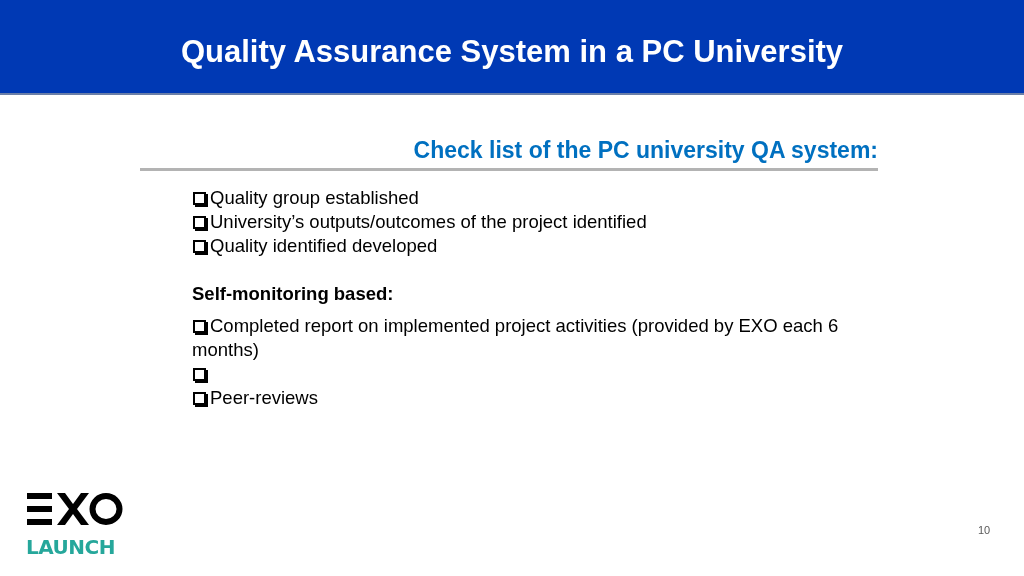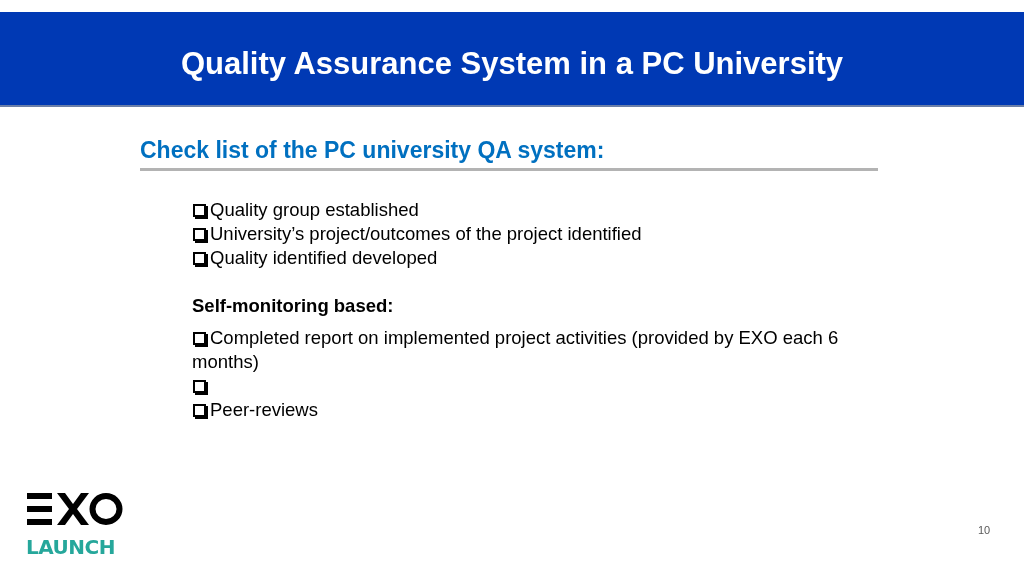--- a/index.html
+++ b/index.html
@@ -1,35 +1,35 @@
 <!DOCTYPE html>
 <html><head>
   <meta charset="utf-8">
   <style>
     * { box-sizing: border-box; margin: 0; padding: 0; }
     html, body { width: 1024px; height: 576px; overflow: hidden; background: #ffffff; }
     body { position: relative; font-family: "Liberation Sans", sans-serif; }
     .header {
-      position: absolute; left: 0; top: 12px; width: 1024px; height: 95px;
+      position: absolute; left: 0; top: 0; width: 1024px; height: 95px;
       background: #0039b4; border-bottom: 2px solid #6b7fa8;
     }
     .header-title {
       position: absolute; left: 0; top: 34px; width: 1024px; text-align: center;
       color: #ffffff; font-weight: bold; font-size: 31px; letter-spacing: 0px;
     }
     .subtitle {
-      position: absolute; left: 140px; top: 137px; width: 738px; text-align: left;
+      position: absolute; left: 140px; top: 137px; width: 738px; text-align: right;
       color: #0070c0; font-weight: bold; font-size: 23px;
     }
     .rule {
       position: absolute; left: 140px; top: 168px; width: 738px; height: 3px;
       background: #b3b3b3;
     }
     .content {
-      position: absolute; left: 192px; top: 198px; width: 660px;
+      position: absolute; left: 192px; top: 186px; width: 660px;
       color: #000000; font-size: 18.5px; line-height: 24px;
     }
     .item { display: block; white-space: nowrap; }
     .item.wrap { white-space: normal; margin-top: 8px; }
     .box {
       display: inline-block; width: 13px; height: 13px; border: 2px solid #000;
       box-shadow: 2px 2px 0 #000; margin-right: 4px; margin-left: 1px;
       vertical-align: -1px; background: #fff;
     }
     .spacer { height: 24px; }
@@ -44,21 +44,21 @@
 
 <div class="header">
   <div class="header-title">Quality Assurance System in a PC University</div>
 </div>
 
 <div class="subtitle">Check list of the PC university QA system:</div>
 <div class="rule"></div>
 
 <div class="content">
   <div class="item"><span class="box"></span><span>Quality group established</span></div>
-  <div class="item"><span class="box"></span><span>University’s project/outcomes of the project identified</span></div>
+  <div class="item"><span class="box"></span><span>University’s outputs/outcomes of the project identified</span></div>
   <div class="item"><span class="box"></span><span>Quality identified developed</span></div>
 
   <div class="spacer"></div>
 
   <span class="section-heading">Self-monitoring based:</span>
   <div class="item wrap"><span class="box"></span><span>Completed report on implemented project activities (provided by EXO each 6 months)</span></div>
   <div class="item"><span class="box"></span></div>
   <div class="item"><span class="box"></span><span>Peer-reviews</span></div>
 </div>
 

